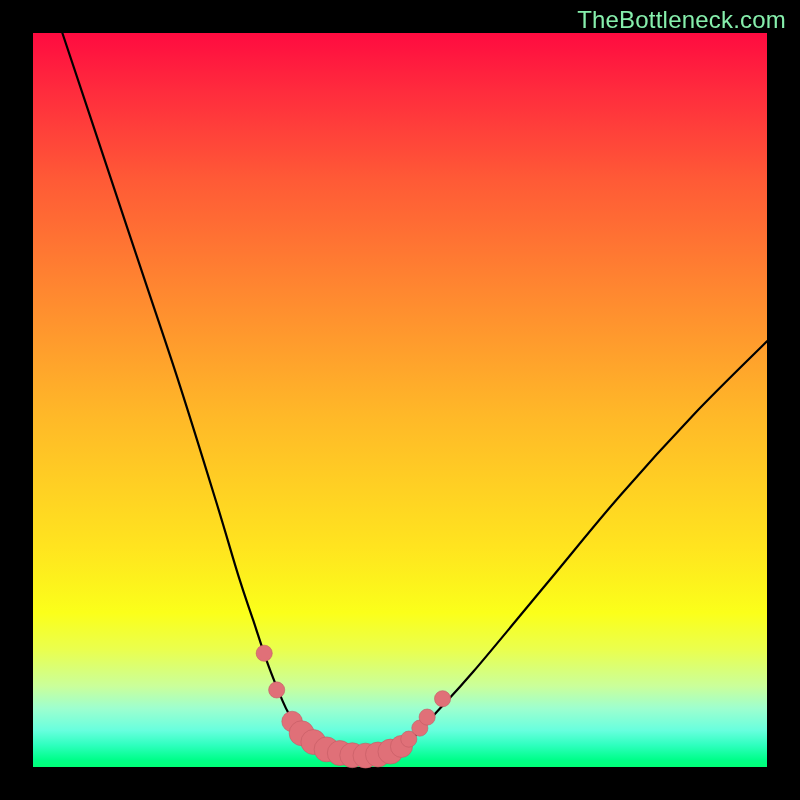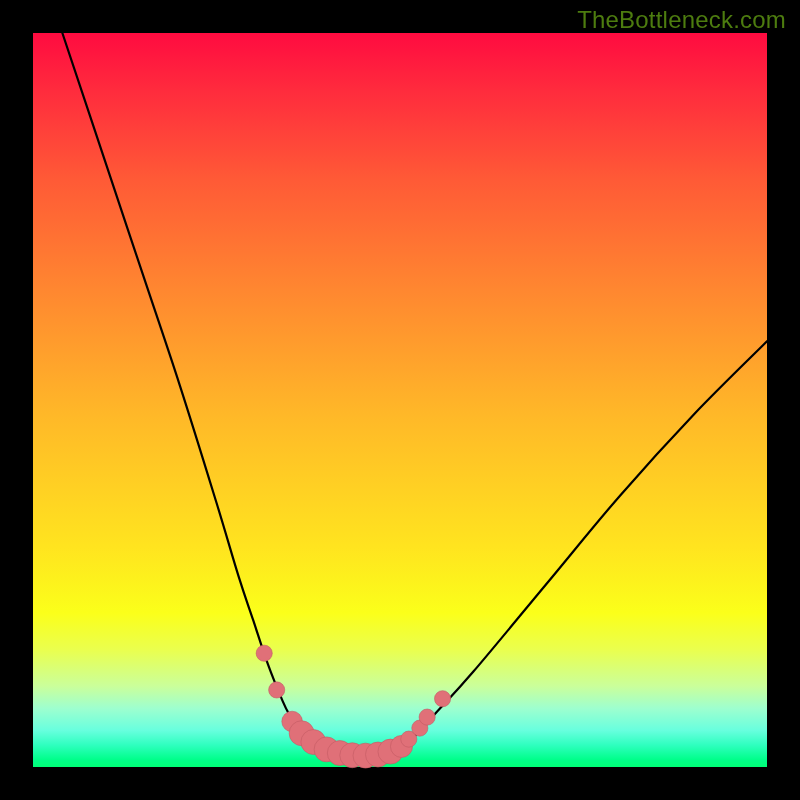--- a/index.html
+++ b/index.html
@@ -39,21 +39,21 @@
       #68ffde 95%,
       #2fffbf 97%,
       #00ff8a 99%,
       #00ff77 100%
     );
   }
   .watermark {
     position: absolute;
     top: 6px;
     right: 14px;
-    color: #4d7c0f;
+    color: #86efac;
     font-size: 24px;
     font-weight: 500;
     letter-spacing: 0.2px;
     user-select: none;
   }
   svg.curves {
     position: absolute;
     left: 0;
     top: 0;
     width: 734px;

